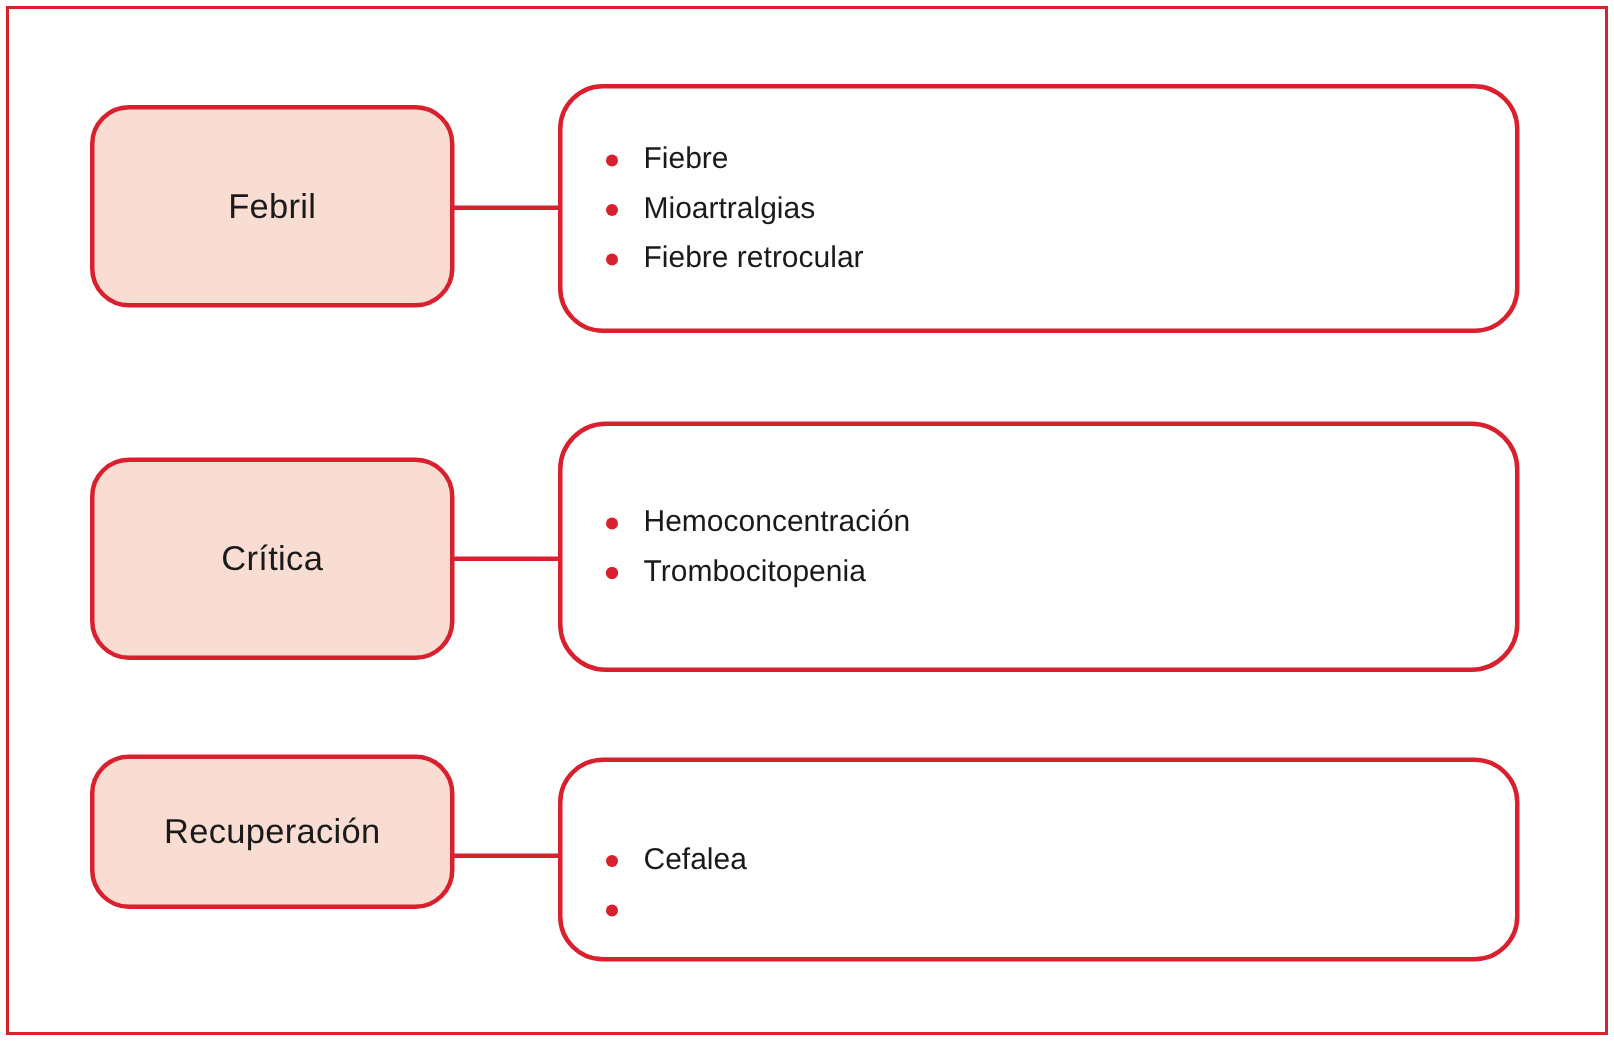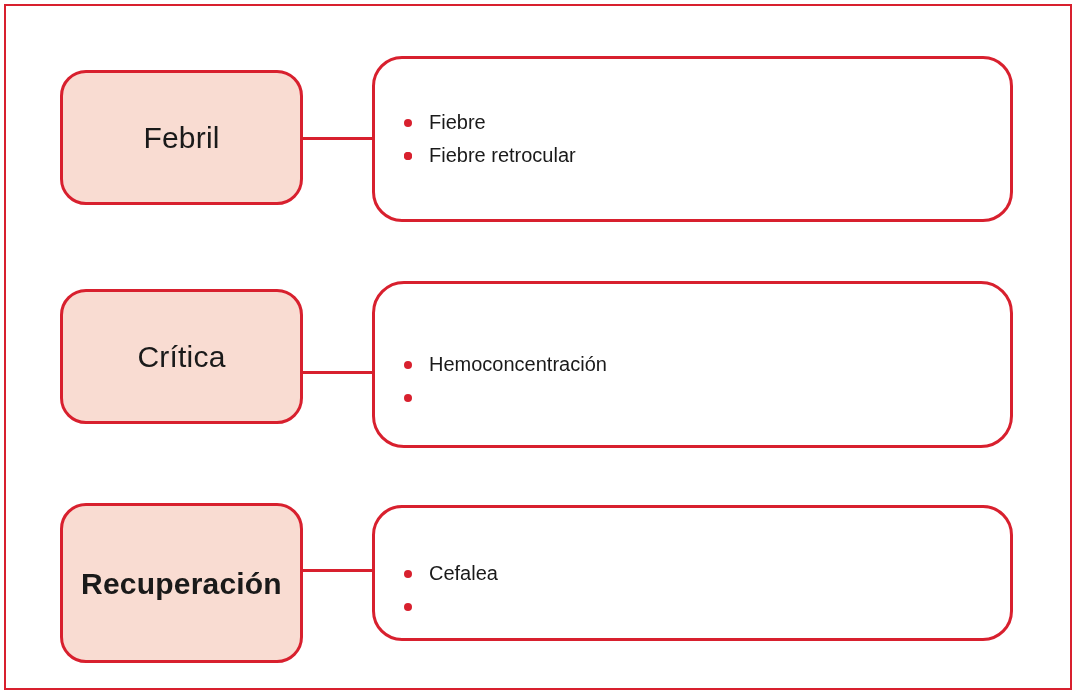--- a/index.html
+++ b/index.html
@@ -46,21 +46,21 @@
     box-sizing: border-box;
     background: #F9DCD2;
     border: 3px solid #D8202E;
     border-radius: 26px;
     display: flex;
     align-items: center;
     justify-content: center;
   }
   .phase-label {
     color: #1a1a1a;
-    font-size: 30px;
+    font-size: 23px;
     letter-spacing: 0.2px;
     line-height: 1.1;
     text-align: left;
     white-space: nowrap;
   }
 
   
   .connector {
     position: absolute;
     height: 3px;
@@ -121,53 +121,58 @@
     <div class="connector" style="top:137px;"></div>
 
     <div class="detail-box" style="top:56px; height:166px;">
       <ul class="bullet-list">
         <li class="bullet-item">
           <span class="bullet-dot"></span>
           <span>Fiebre</span>
         </li>
         <li class="bullet-item">
           <span class="bullet-dot"></span>
+          <span>Mioartralgias</span>
         </li>
         <li class="bullet-item">
           <span class="bullet-dot"></span>
           <span>Fiebre retrocular</span>
         </li>
       </ul>
     </div>
   </div>
 
   <div class="row">
 
-    <div class="phase-box" style="top:289px; height:135px;">
+    <div class="phase-box" style="top:305px; height:135px;">
       <span class="phase-label">Crítica</span>
     </div>
 
     <div class="connector" style="top:371px;"></div>
 
     <div class="detail-box" style="top:281px; height:167px;border-radius:32px;">
       <ul class="bullet-list">
         <li class="bullet-item">
           <span class="bullet-dot"></span>
           <span>Hemoconcentración</span>
         </li>
         <li class="bullet-item">
           <span class="bullet-dot"></span>
         </li>
+        <li class="bullet-item">
+          <span class="bullet-dot"></span>
+          <span>Trombocitopenia</span>
+        </li>
       </ul>
     </div>
   </div>
 
   <div class="row">
 
-    <div class="phase-box" style="top:503px; height:160px;font-weight:bold;">
+    <div class="phase-box" style="top:503px; height:103px;">
       <span class="phase-label">Recuperación</span>
     </div>
 
     <div class="connector" style="top:569px;"></div>
 
     <div class="detail-box" style="top:505px; height:136px;">
       <ul class="bullet-list">
         <li class="bullet-item">
           <span class="bullet-dot"></span>
           <span>Cefalea</span>

